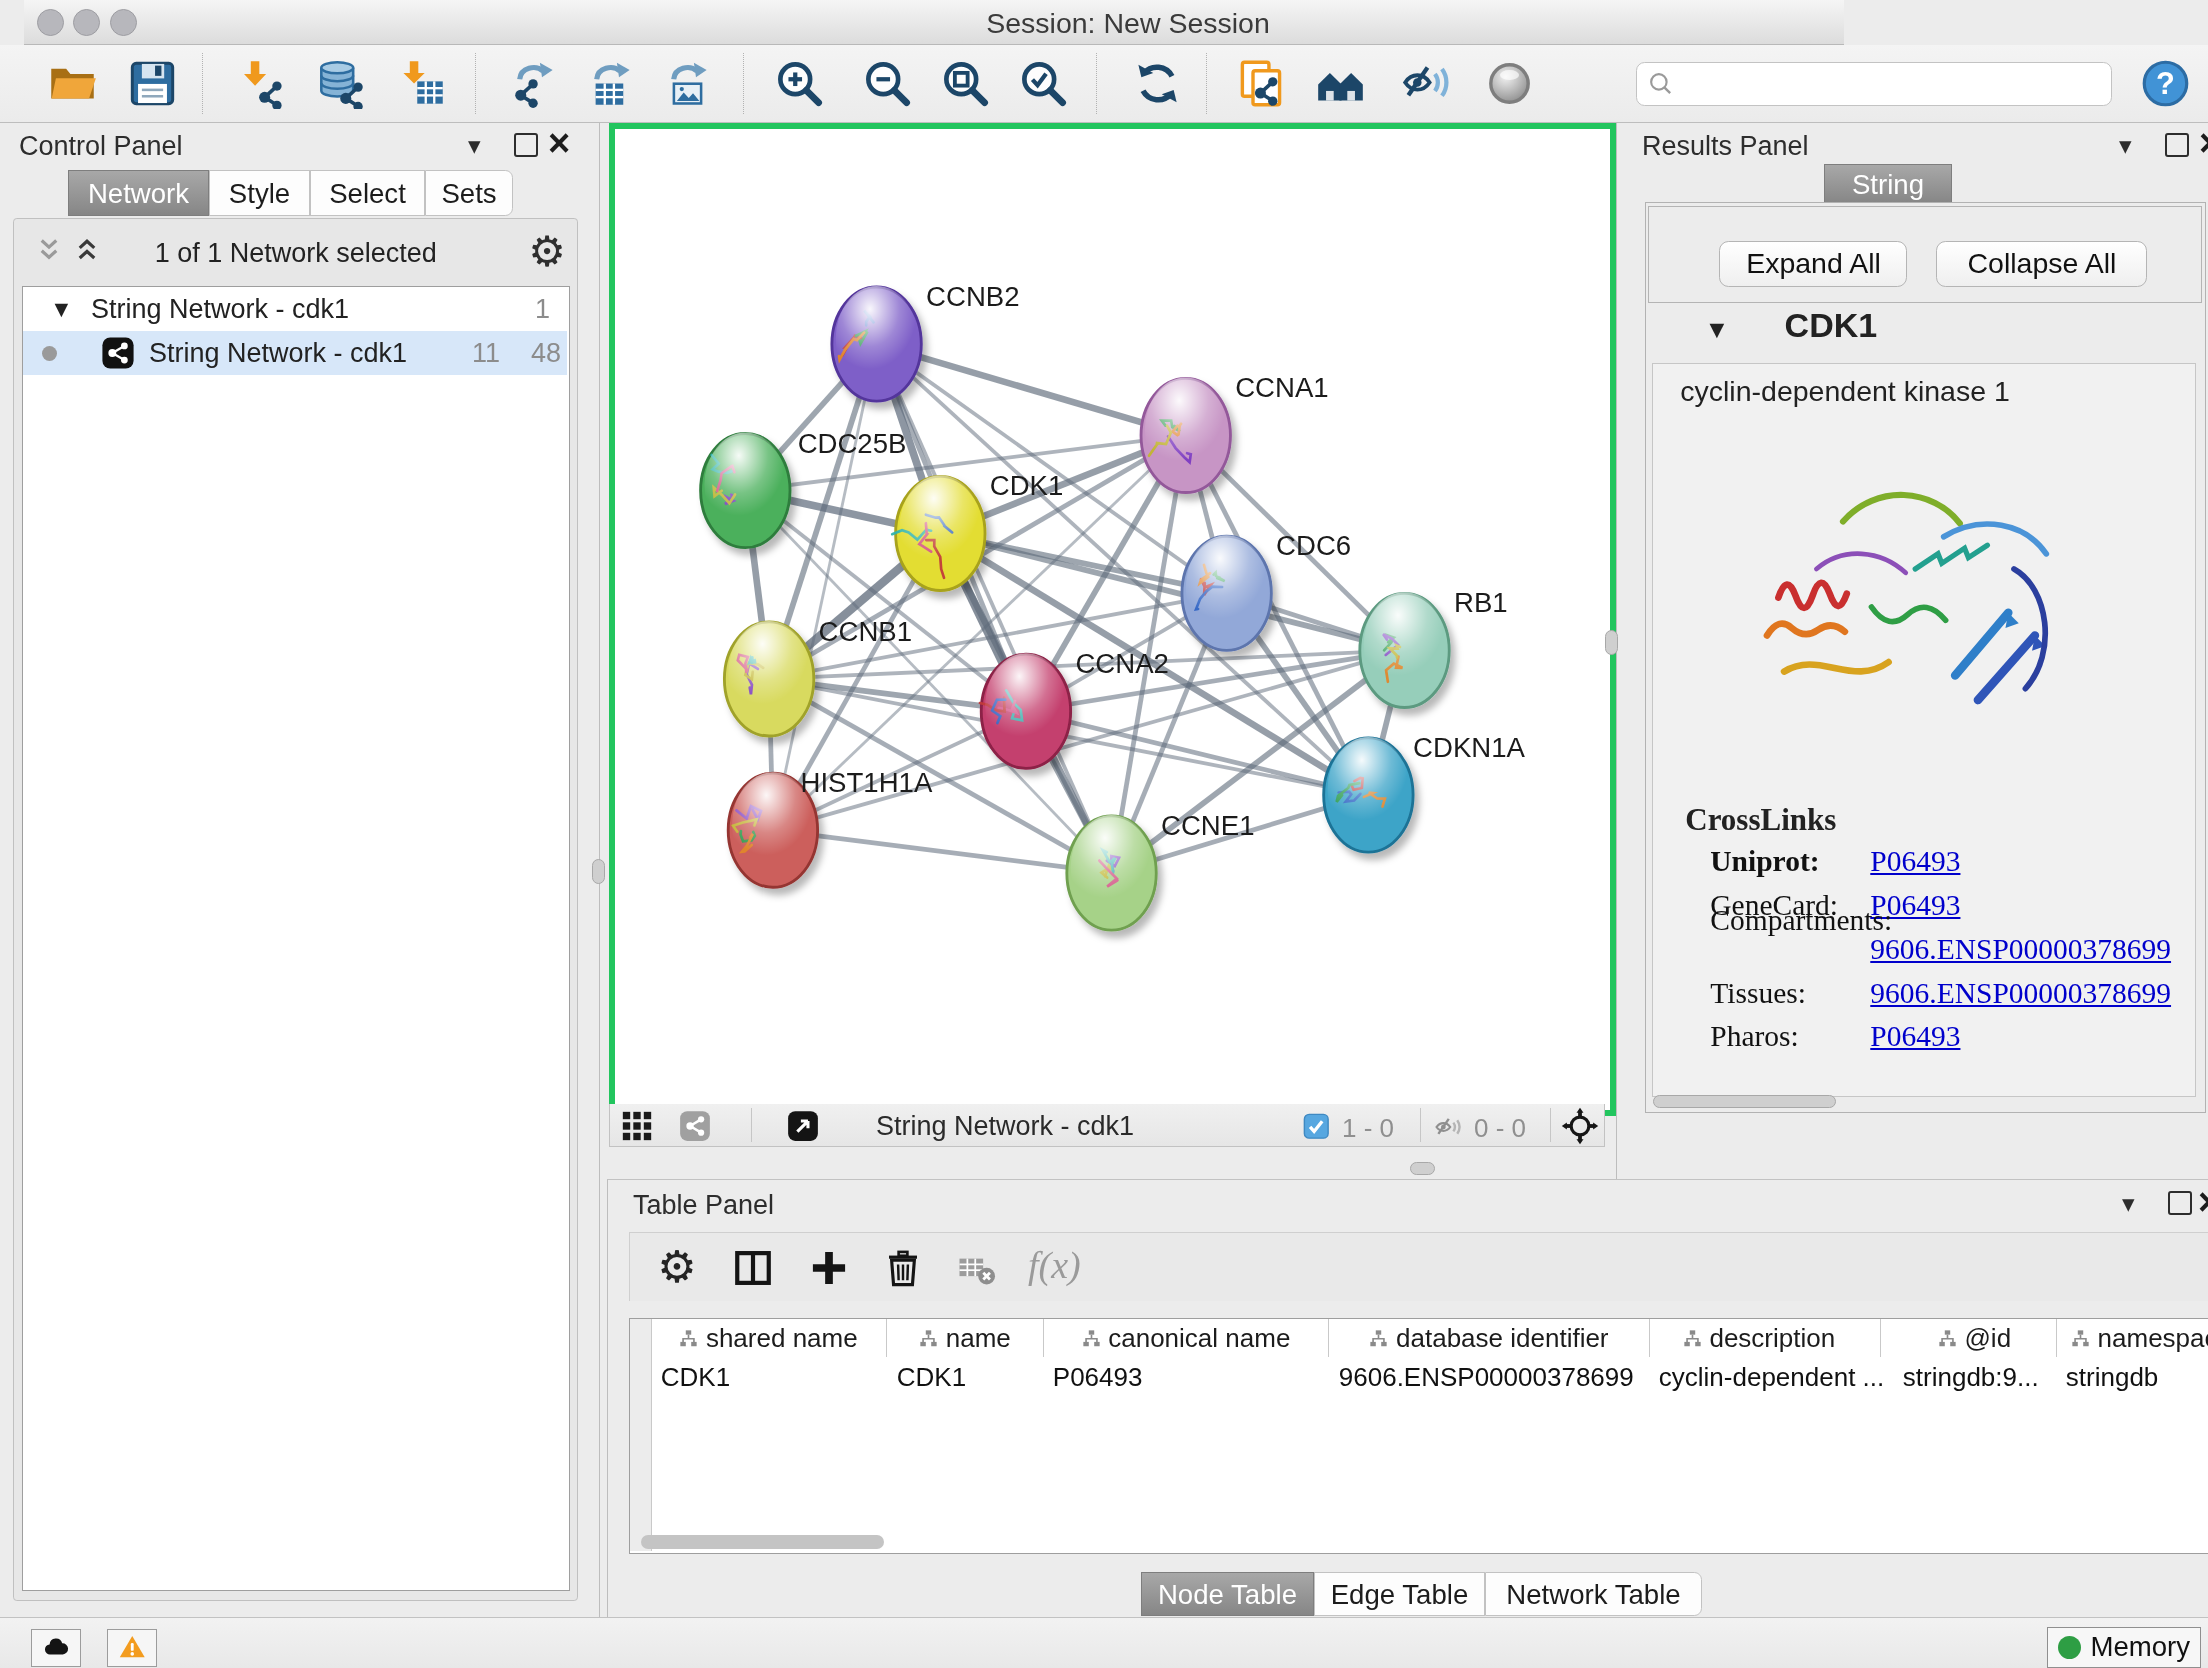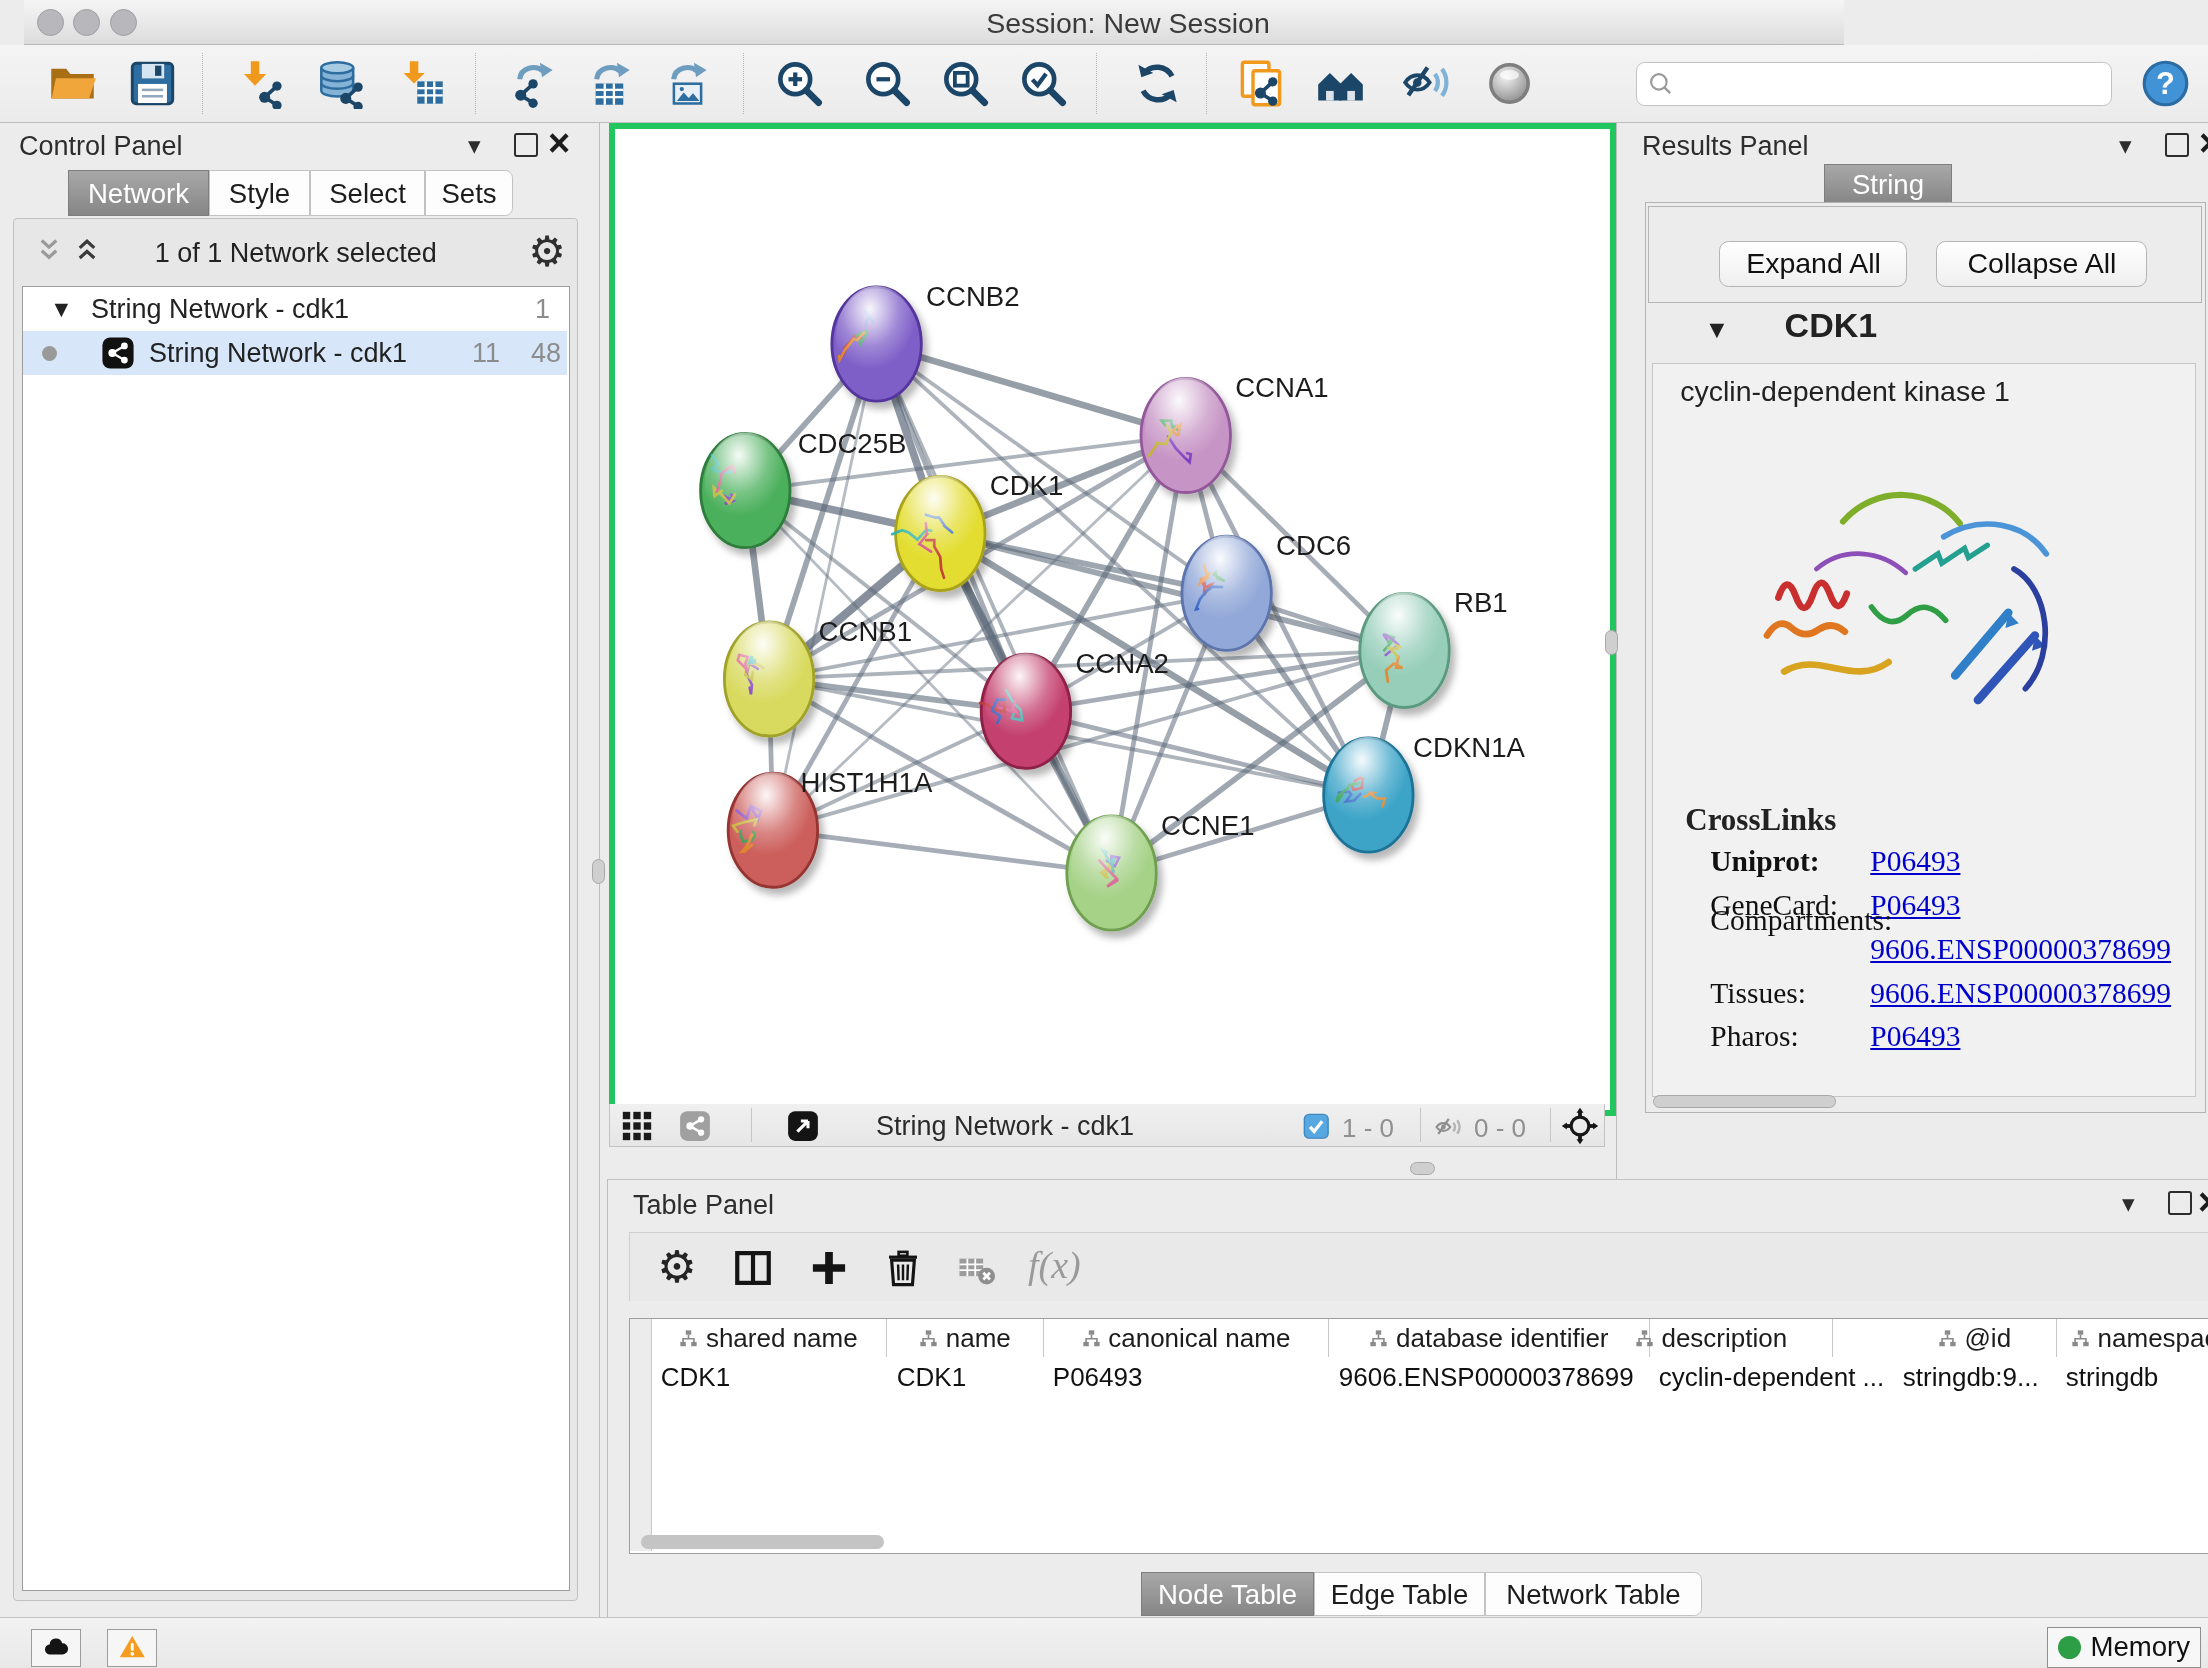--- a/index.html
+++ b/index.html
@@ -709,21 +709,21 @@
           </div>
           <div class="th-cell" style="left: 699px; width: 321px;">
             <svg viewBox="0 0 14 14" width="19" height="19">
               <rect x="5" y="1" width="4" height="3.2" fill="#8a8a8a"></rect>
               <rect x="1" y="9.5" width="4" height="3.2" fill="#8a8a8a"></rect>
               <rect x="9" y="9.5" width="4" height="3.2" fill="#8a8a8a"></rect>
               <path d="M7 4.2v3M3 9.5V7.2h8V9.5" stroke="#8a8a8a" fill="none" stroke-width="1.2"></path>
             </svg>
             <span>database identifier</span>
           </div>
-          <div class="th-cell" style="left: 960px; width: 243px; align-items: center;">
+          <div class="th-cell" style="left: 1008px; width: 243px; align-items: center;">
             <svg viewBox="0 0 14 14" width="19" height="19">
               <rect x="5" y="1" width="4" height="3.2" fill="#8a8a8a"></rect>
               <rect x="1" y="9.5" width="4" height="3.2" fill="#8a8a8a"></rect>
               <rect x="9" y="9.5" width="4" height="3.2" fill="#8a8a8a"></rect>
               <path d="M7 4.2v3M3 9.5V7.2h8V9.5" stroke="#8a8a8a" fill="none" stroke-width="1.2"></path>
             </svg>
             <span>description</span>
           </div>
           <div class="th-cell" style="left: 1263px; width: 164px;">
             <svg viewBox="0 0 14 14" width="19" height="19">

